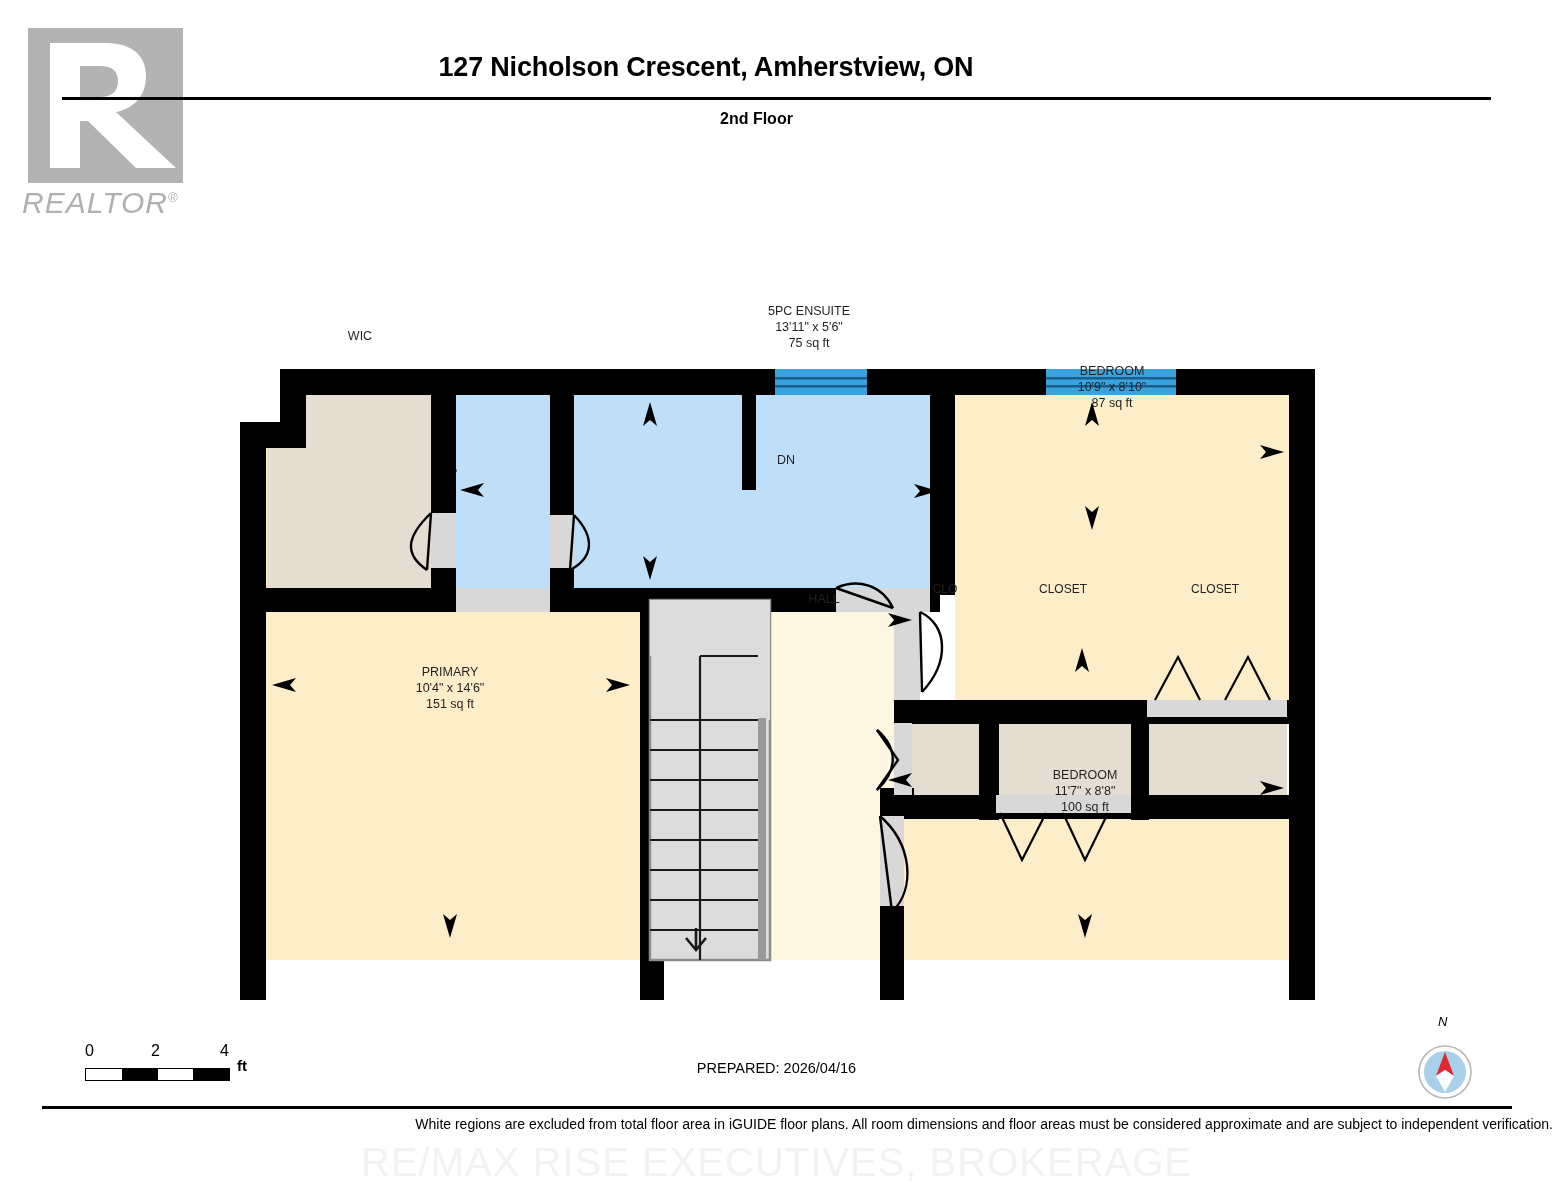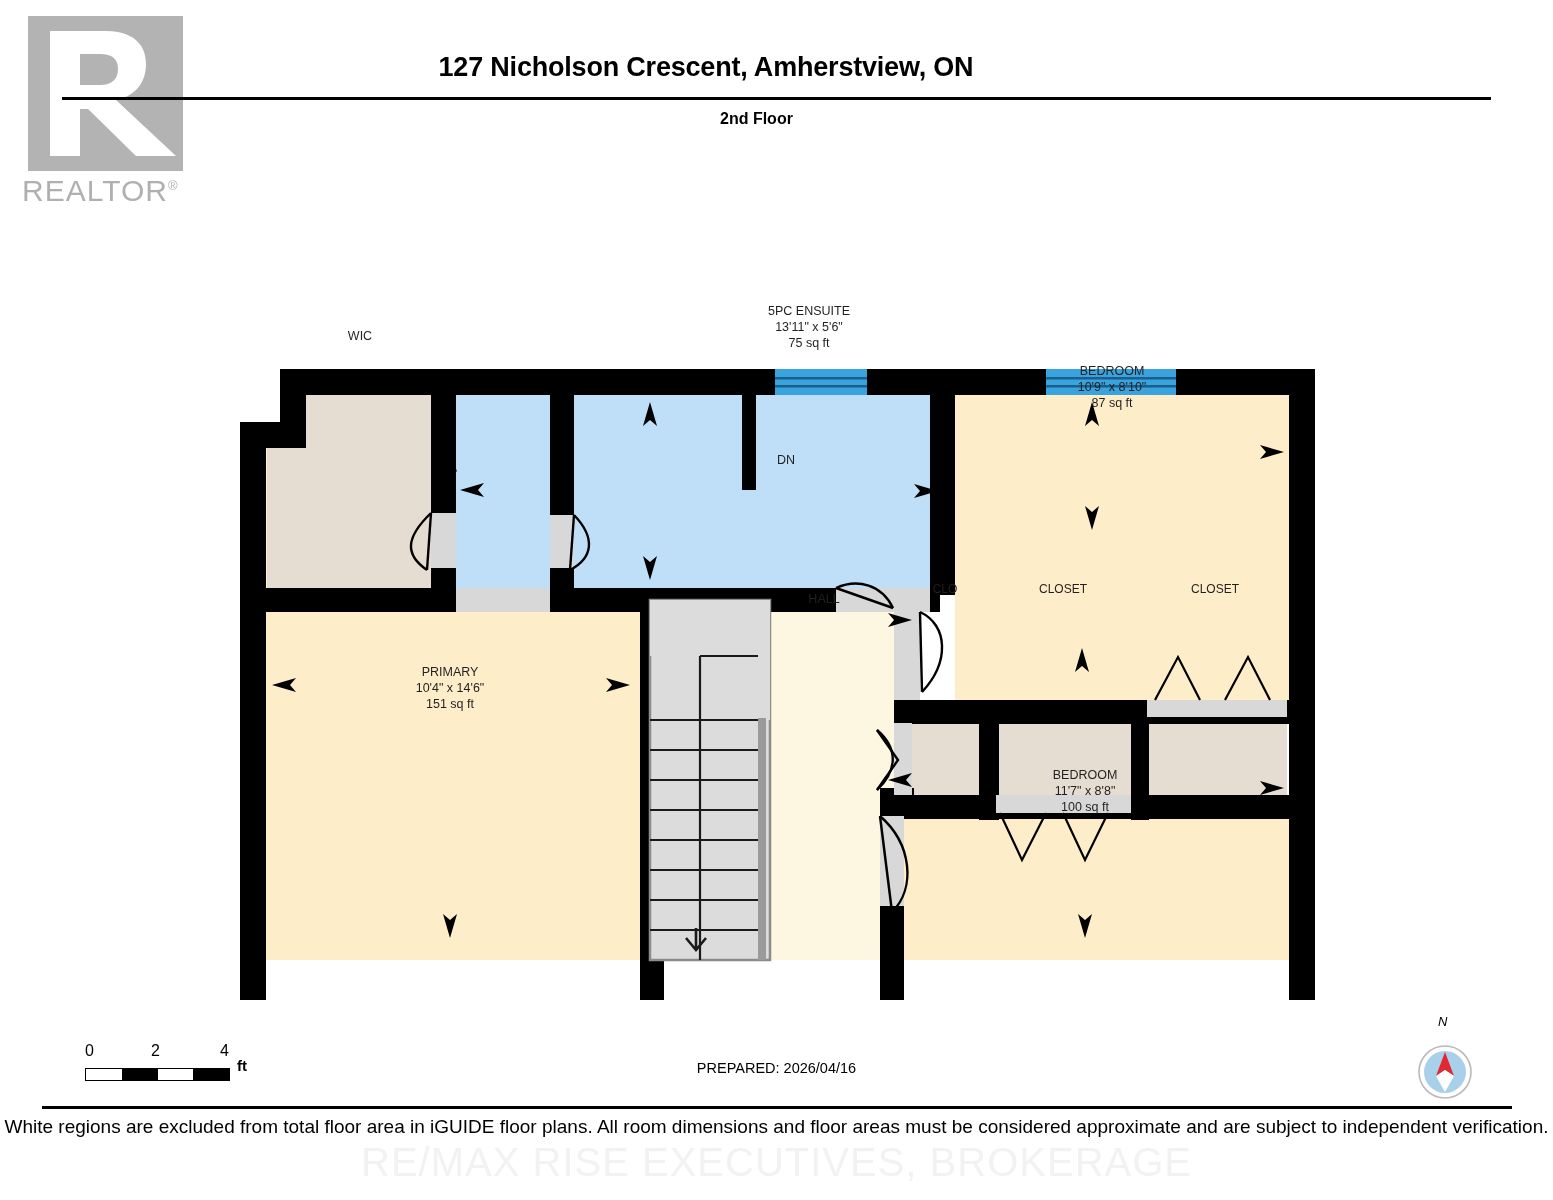--- a/index.html
+++ b/index.html
@@ -14,23 +14,24 @@
     position: relative;
     font-family: "Liberation Sans", sans-serif;
     color: #000;
     overflow: hidden;
   }
 
   
   #realtor-logo {
     position: absolute;
     left: 14px;
-    top: 8px;
+    top: 20px;
     width: 180px;
     height: 190px;
+    font-style: italic;
   }
   #realtor-mark {
     position: absolute;
     left: 14px;
     top: 8px;
     width: 155px;
     height: 155px;
     background: #b3b3b3;
   }
   #realtor-r {
@@ -172,22 +173,22 @@
     top: 1106px;
     width: 1470px;
     height: 3px;
     background: #000;
   }
   #disclaimer {
     position: absolute;
     left: 0;
     top: 1116px;
     width: 1553px;
-    text-align: center;
-    font-size: 19px;
+    text-align: right;
+    font-size: 14px;
     color: #000;
   }
   #watermark {
     position: absolute;
     left: 0;
     top: 1140px;
     width: 1553px;
     text-align: center;
     font-size: 40px;
     color: #f2f2f2;

